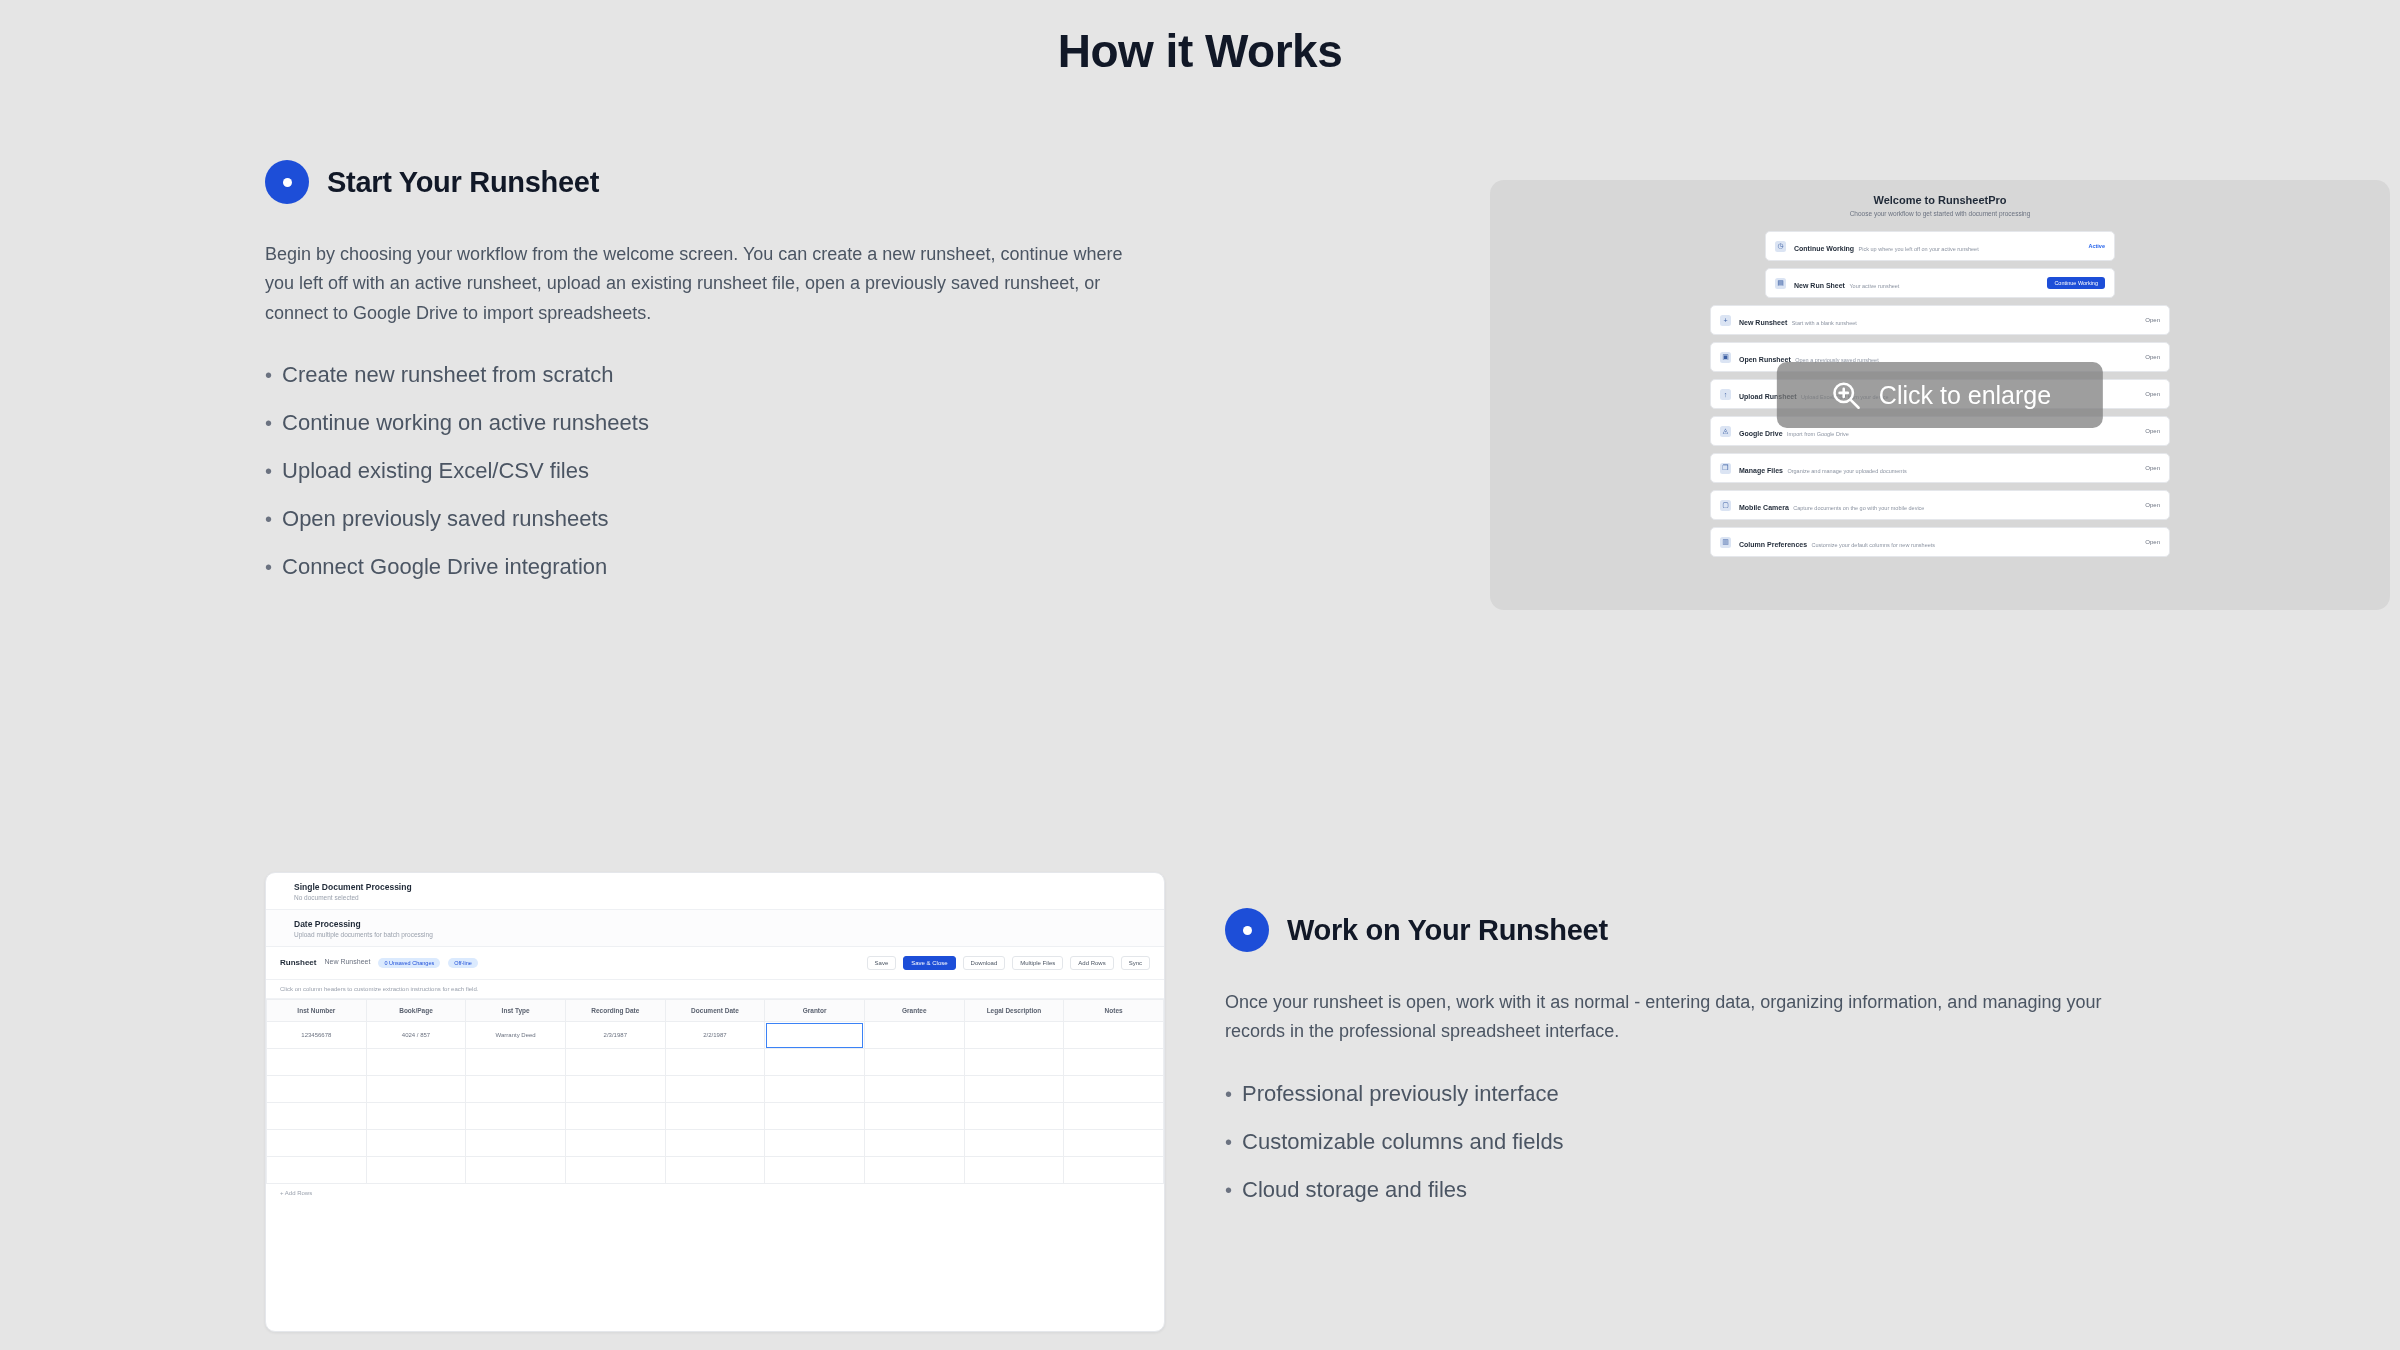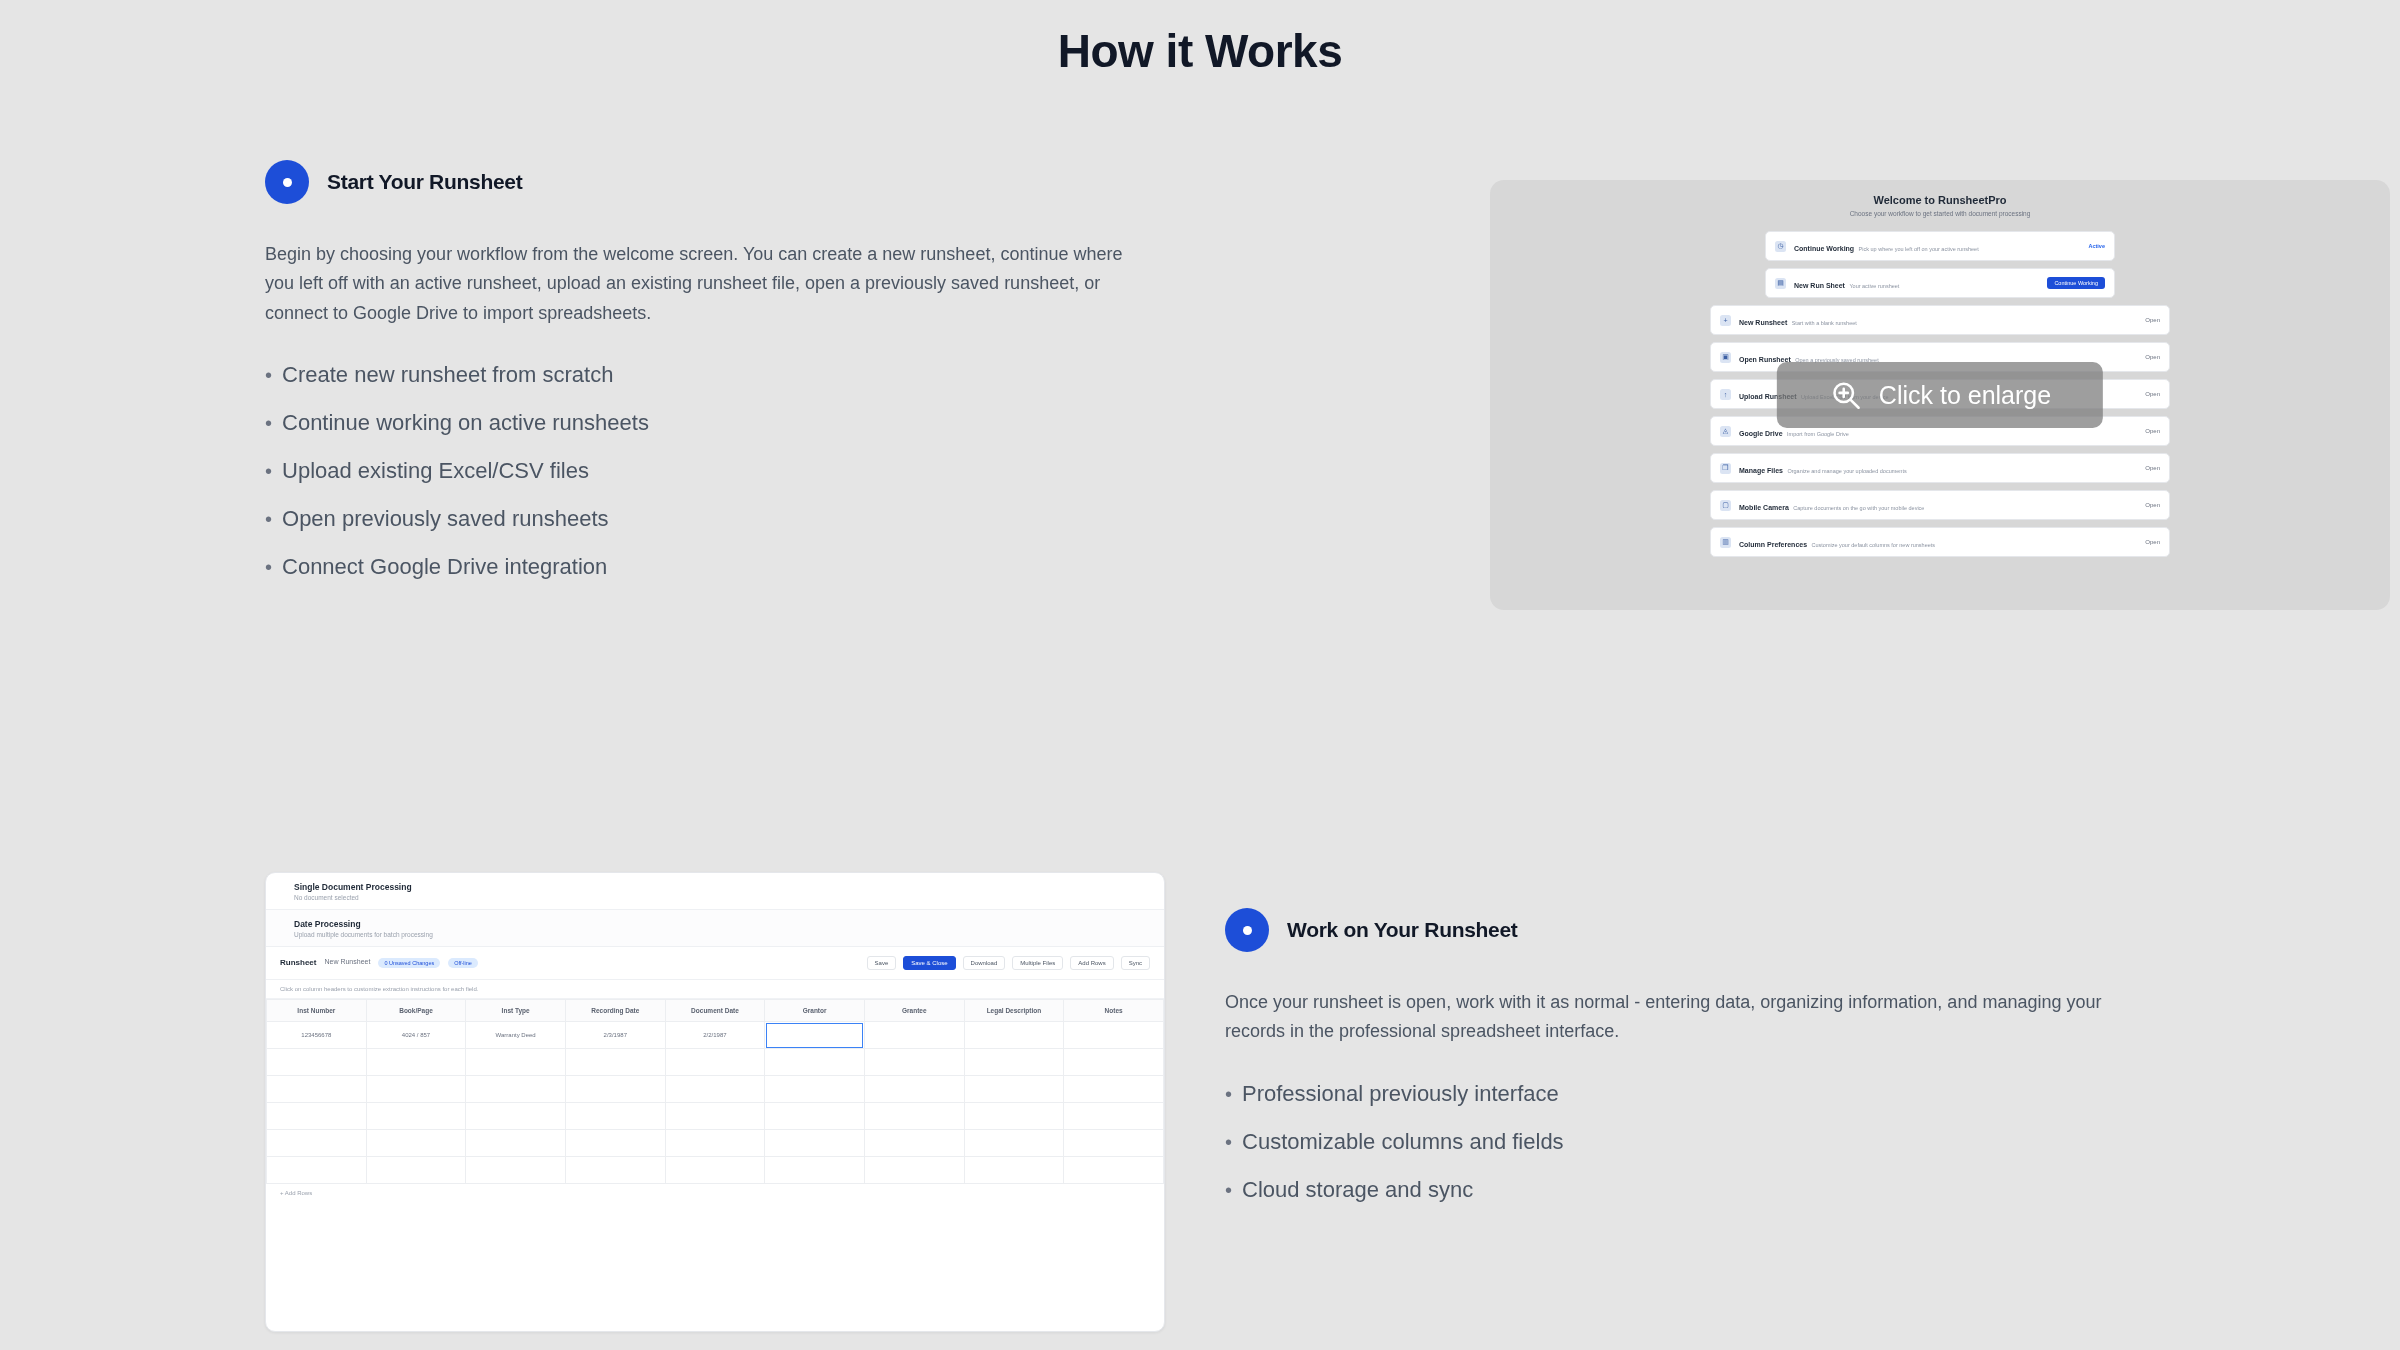--- a/index.html
+++ b/index.html
@@ -57,21 +57,21 @@
     flex: 0 0 auto;
   }
   .step-dot i {
     display: block;
     width: 9px;
     height: 9px;
     border-radius: 50%;
     background: #ffffff;
   }
   .step-title {
-    font-size: 21px;
+    font-size: 29px;
     font-weight: 700;
     color: #111827;
     letter-spacing: -0.3px;
   }
   .step-desc {
     font-size: 18px;
     line-height: 1.63;
     color: #4b5563;
     max-width: 880px;
     margin-bottom: 34px;
@@ -539,19 +539,19 @@
         <li>
             <span class="dot">•</span>
             <span>Professional previously interface</span>
           </li>
         <li>
             <span class="dot">•</span>
             <span>Customizable columns and fields</span>
           </li>
         <li>
             <span class="dot">•</span>
-            <span>Cloud storage and sync</span>
+            <span>Cloud storage and files</span>
           </li>
       </ul>
     </div>
   </div>
 
 </div>
 
 </body></html>

